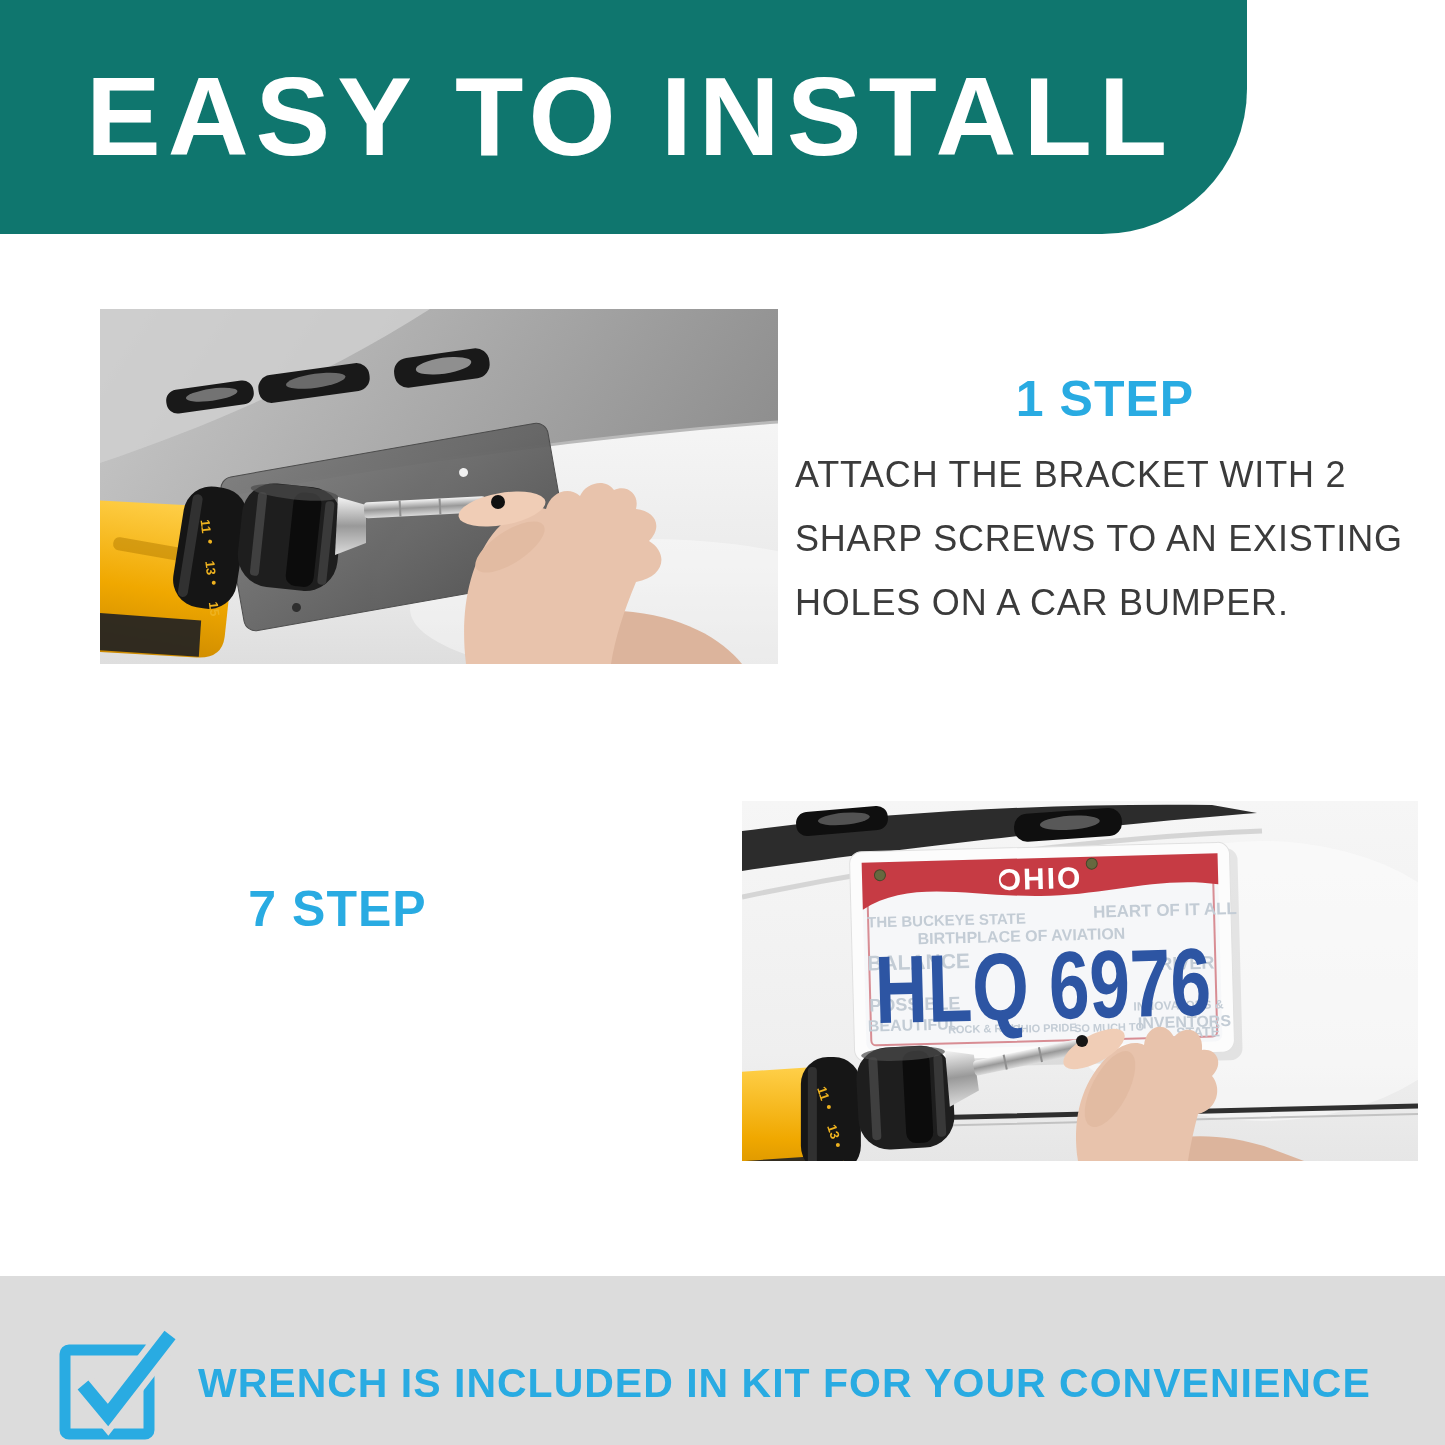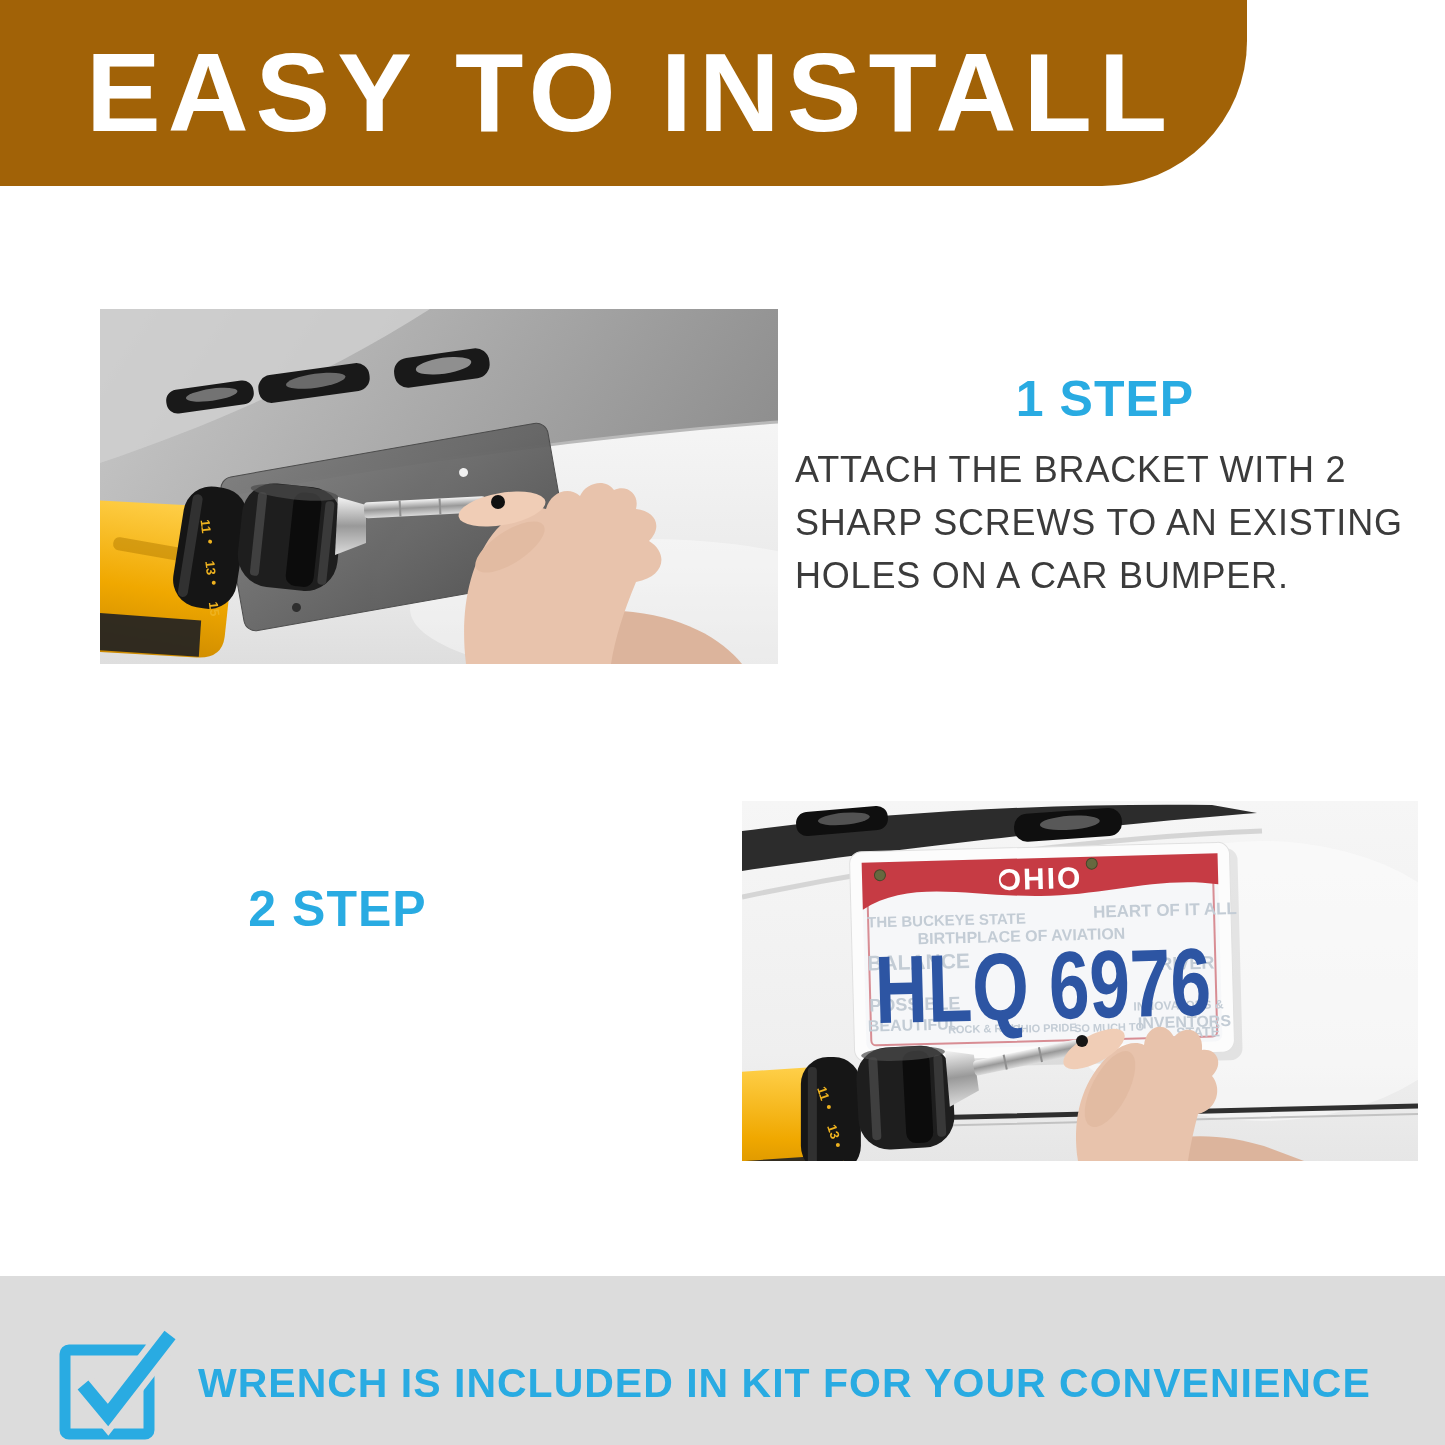--- a/index.html
+++ b/index.html
@@ -1,32 +1,32 @@
 <!DOCTYPE html>
 <html><head>
 <meta charset="utf-8">
 <style>
   html,body { margin:0; padding:0; background:#ffffff; }
   body { width:1445px; height:1445px; position:relative; overflow:hidden;
          font-family:"Liberation Sans", sans-serif; }
 
-  .banner { position:absolute; left:0; top:0; width:1247px; height:186px;
-            background:#a16207; border-radius:0 0 145px 0;
+  .banner { position:absolute; left:0; top:0; width:1247px; height:234px;
+            background:#0f766e; border-radius:0 0 145px 0;
             display:flex; align-items:center; }
   .banner h1 { margin:0 0 0 86px; font-size:112px; font-weight:bold;
                letter-spacing:7px; color:#ffffff; line-height:1; white-space:nowrap; }
 
   .photo { position:absolute; overflow:hidden; }
   .photo svg { display:block; width:100%; height:100%; }
   .photo-1 { left:60px; top:293px; width:678px; height:355px; }
   .photo-2 { left:702px; top:785px; width:676px; height:360px; }
 
   .step-text h2 { margin:0; font-size:50px; font-weight:bold; color:#29ABE2;
                   letter-spacing:1px; line-height:1.1;text-align:center; }
-  .step-text p  { margin:16px 0 0; font-size:36px; line-height:53px; color:#3B3B3B;
+  .step-text p  { margin:16px 0 0; font-size:36px; line-height:64px; color:#3B3B3B;
                   letter-spacing:0.8px; white-space:pre-line; }
   .step1-text { position:absolute; left:795px; top:372px; width:620px; text-align:left; }
   .step2-text { position:absolute; left:55px; top:882px; width:565px; text-align:right; }
 
   .footer { position:absolute; left:0; top:1276px; width:1445px; height:215px;
             background:#DCDCDC; display:flex; align-items:center; }
   .footer .check { width:128px; height:122px; margin-left:56px; flex:0 0 auto; }
   .footer p { margin:0 0 0 14px; font-size:41px; font-weight:bold; color:#29ABE2;
               letter-spacing:1px; white-space:nowrap; }
 
@@ -142,21 +142,21 @@
   </figure>
 
   <section class="step-text step1-text">
     <h2>1 STEP</h2>
     <p>ATTACH THE BRACKET WITH 2
 SHARP SCREWS TO AN EXISTING
 HOLES ON A CAR BUMPER.</p>
   </section>
 
   <section class="step-text step2-text">
-    <h2>2 STEP</h2>
+    <h2>7 STEP</h2>
   </section>
 
   <figure class="photo photo-2">
     <svg viewBox="0 0 676 360">
       <defs>
         <linearGradient id="chrome2" x1="0" y1="0" x2="0" y2="1">
           <stop offset="0" stop-color="#f3f3f3"></stop>
             <stop offset="0.5" stop-color="#999999"></stop>
             <stop offset="1" stop-color="#dadada"></stop>
         </linearGradient>

